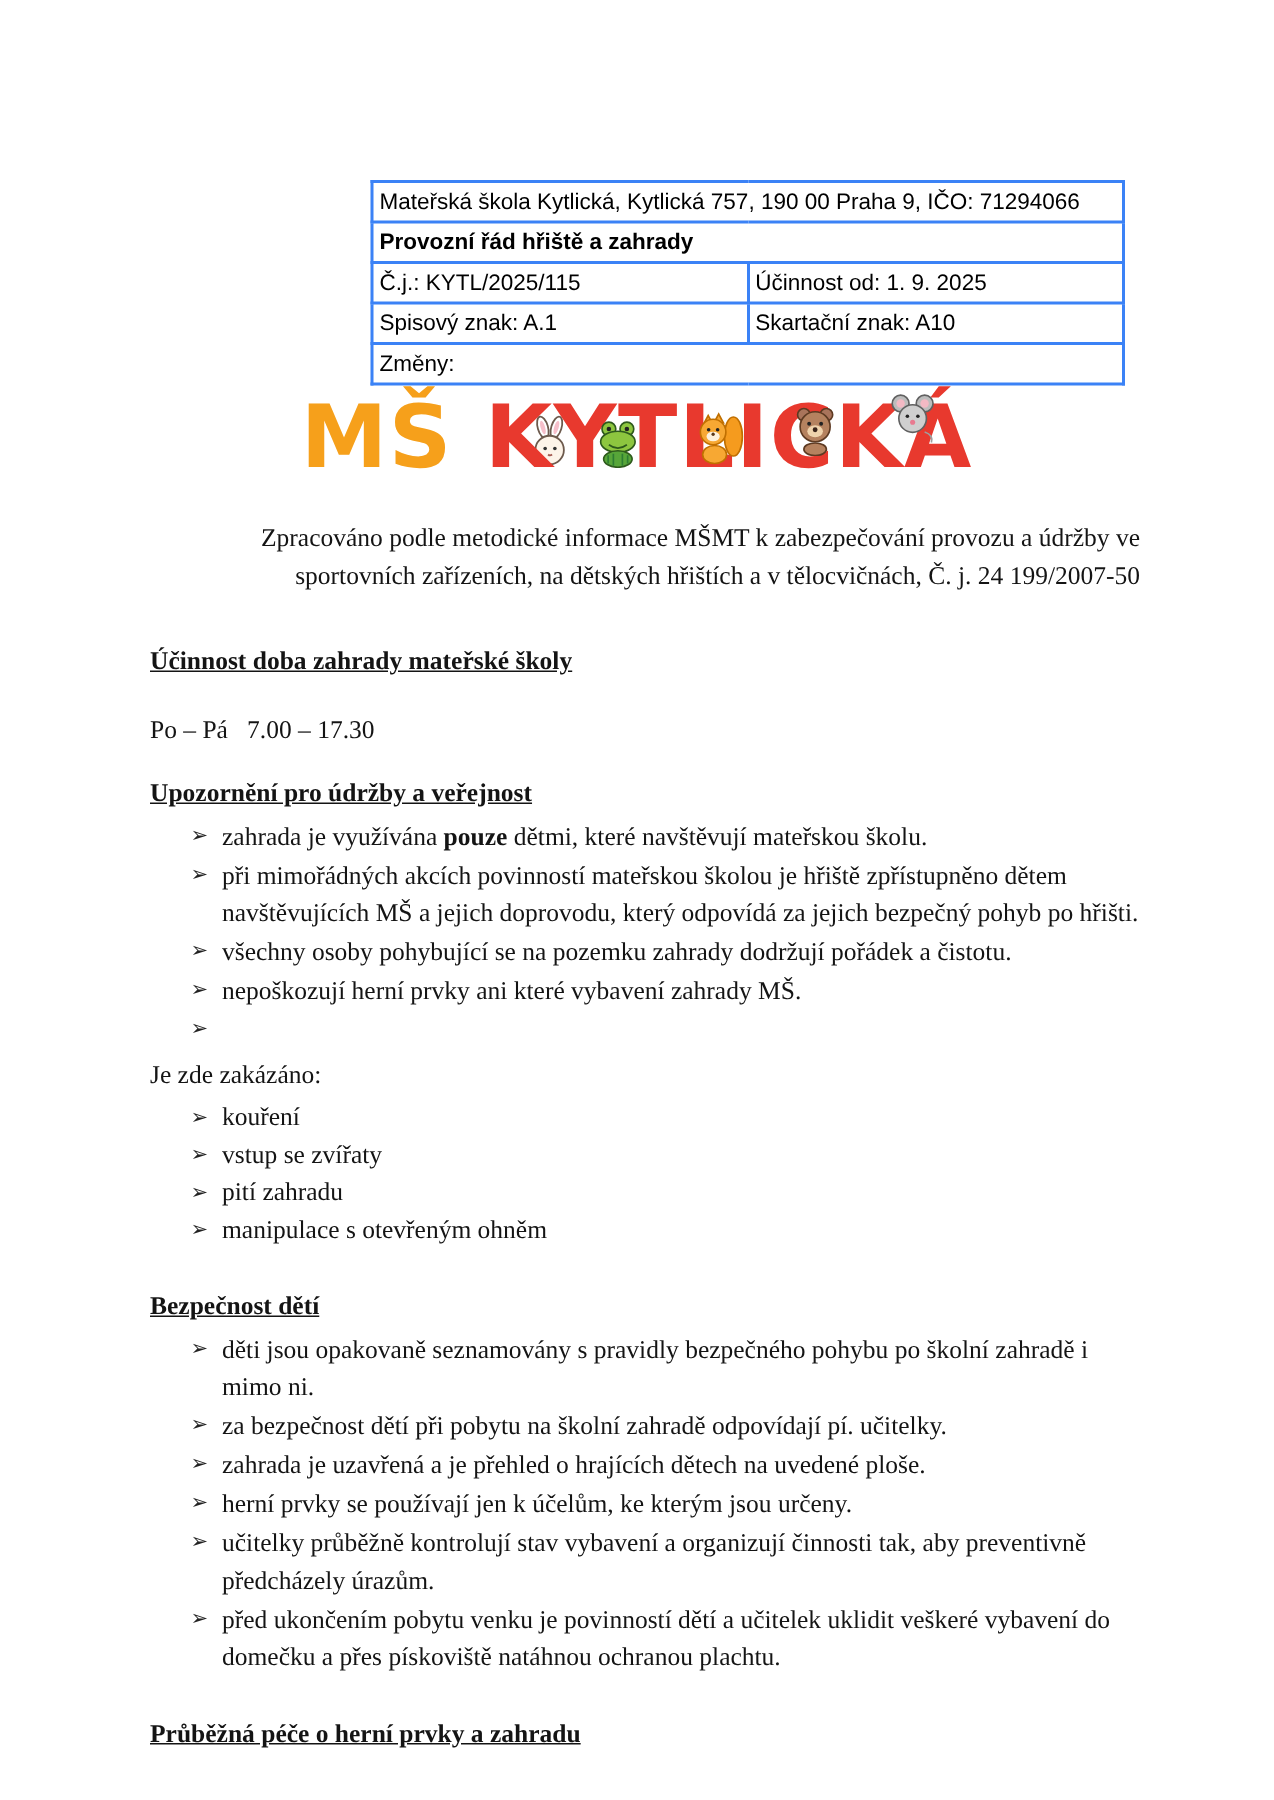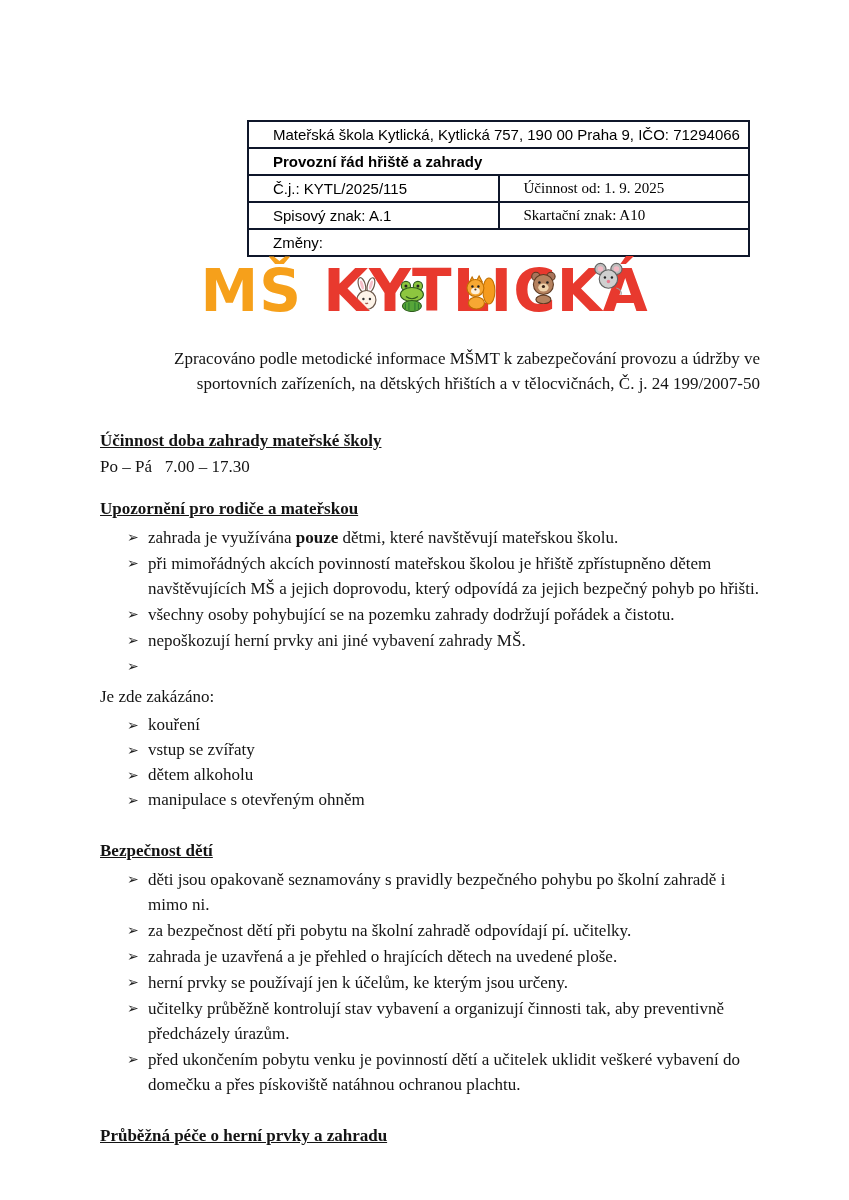--- a/index.html
+++ b/index.html
@@ -2,44 +2,44 @@
 <html><head>
 <meta charset="utf-8">
 <style>
   html,body{margin:0;padding:0;background:#ffffff;}
   .page{position:relative;width:849px;height:1200px;background:#fff;overflow:hidden;
         font-family:"Liberation Serif", serif;color:#141414;}
 
   
   .header-table{position:absolute;left:247px;top:120px;width:503px;border-collapse:collapse;
         font-family:"Liberation Sans", sans-serif;font-size:15px;color:#000;table-layout:fixed;}
-  .header-table td{border:2px solid #0f172a;padding:2px 24px;height:21px;vertical-align:middle;
+  .header-table td{border:2px solid #3b82f6;padding:2px 4px;height:21px;vertical-align:middle;
         white-space:nowrap;overflow:hidden;}
   .header-table .c1{width:42%;}
-  .header-table .c2{width:58%;font-family:Liberation Serif, serif;}
+  .header-table .c2{width:58%;}
   .header-table .title-cell{font-weight:bold;}
 
   
   .logo-wrap{position:absolute;top:252px;left:50%;transform:translateX(-50%);height:82px;}
   .logo-text{position:relative;z-index:2;white-space:nowrap;
         font-family:"DejaVu Sans", sans-serif;font-weight:800;font-size:58px;line-height:78px;
         letter-spacing:1px;}
   .logo-ms{color:#F6A01B;}
   .logo-name{color:#E8392E;}
   .animal{position:absolute;z-index:1;}
   .animal svg{display:block;}
   .front{z-index:3;}
 
   
   .content{position:absolute;left:100px;top:347px;width:660px;font-size:17px;}
   .intro{line-height:24.5px;text-align:right;}
   .heading{font-weight:bold;text-decoration:underline;line-height:26px;}
   .plain-bold{font-weight:normal;line-height:26px;}
   .sec-hours{margin-top:32px;}
-  .hours-line{line-height:26px;white-space:pre-wrap;}
+  .hours-line{line-height:26px;white-space:pre-wrap;margin-top:20px;}
   .sec-notice{margin-top:16px;}
   .sec-safety{margin-top:26px;}
   .sec-care{margin-top:26px;}
   .doc-list{margin-top:3px;}
   .bullet{display:flex;padding-left:27px;margin-bottom:1px;}
   .bullet .arrow{width:21px;flex:0 0 21px;font-family:"DejaVu Sans", sans-serif;
         font-size:14px;line-height:25px;color:#222;}
   .bullet .btext{flex:1;line-height:25px;}
   .tight .bullet .btext,.tight .bullet .arrow{line-height:24px;}
   .b{font-weight:bold;}
@@ -151,58 +151,58 @@
   <div class="content">
 
     <div class="intro">Zpracováno podle metodické informace MŠMT k zabezpečování provozu a údržby ve sportovních zařízeních, na dětských hřištích a v tělocvičnách, Č. j. 24 199/2007-50</div>
 
     <div class="sec-hours">
       <div class="heading">Účinnost doba zahrady mateřské školy</div>
       <div class="hours-line">Po – Pá   7.00 – 17.30</div>
     </div>
 
     <div class="sec-notice">
-      <div class="heading">Upozornění pro rodiče a mateřskou</div>
+      <div class="heading">Upozornění pro údržby a veřejnost</div>
       <div class="doc-list">
         <div class="bullet">
           <span class="arrow">➢</span>
           <span class="btext"><span>zahrada je využívána </span><span class="b">pouze</span><span> dětmi, které navštěvují mateřskou školu.</span></span>
         </div>
         <div class="bullet">
           <span class="arrow">➢</span>
           <span class="btext">při mimořádných akcích povinností mateřskou školou je hřiště zpřístupněno dětem navštěvujících MŠ a jejich doprovodu, který odpovídá za jejich bezpečný pohyb po hřišti.</span>
         </div>
         <div class="bullet">
           <span class="arrow">➢</span>
           <span class="btext">všechny osoby pohybující se na pozemku zahrady dodržují pořádek a čistotu.</span>
         </div>
         <div class="bullet">
           <span class="arrow">➢</span>
-          <span class="btext">nepoškozují herní prvky ani jiné vybavení zahrady MŠ.</span>
+          <span class="btext">nepoškozují herní prvky ani které vybavení zahrady MŠ.</span>
         </div>
         <div class="bullet">
           <span class="arrow">➢</span>
           <span class="btext"></span>
         </div>
       </div>
     </div>
 
     <div class="forbidden-head plain-bold">Je zde zakázáno:</div>
     <div class="doc-list tight">
       <div class="bullet">
         <span class="arrow">➢</span>
         <span class="btext">kouření</span>
       </div>
       <div class="bullet">
         <span class="arrow">➢</span>
         <span class="btext">vstup se zvířaty</span>
       </div>
       <div class="bullet">
         <span class="arrow">➢</span>
-        <span class="btext">dětem alkoholu</span>
+        <span class="btext">pití zahradu</span>
       </div>
       <div class="bullet">
         <span class="arrow">➢</span>
         <span class="btext">manipulace s otevřeným ohněm</span>
       </div>
     </div>
 
     <div class="sec-safety">
       <div class="heading">Bezpečnost dětí</div>
       <div class="doc-list">

